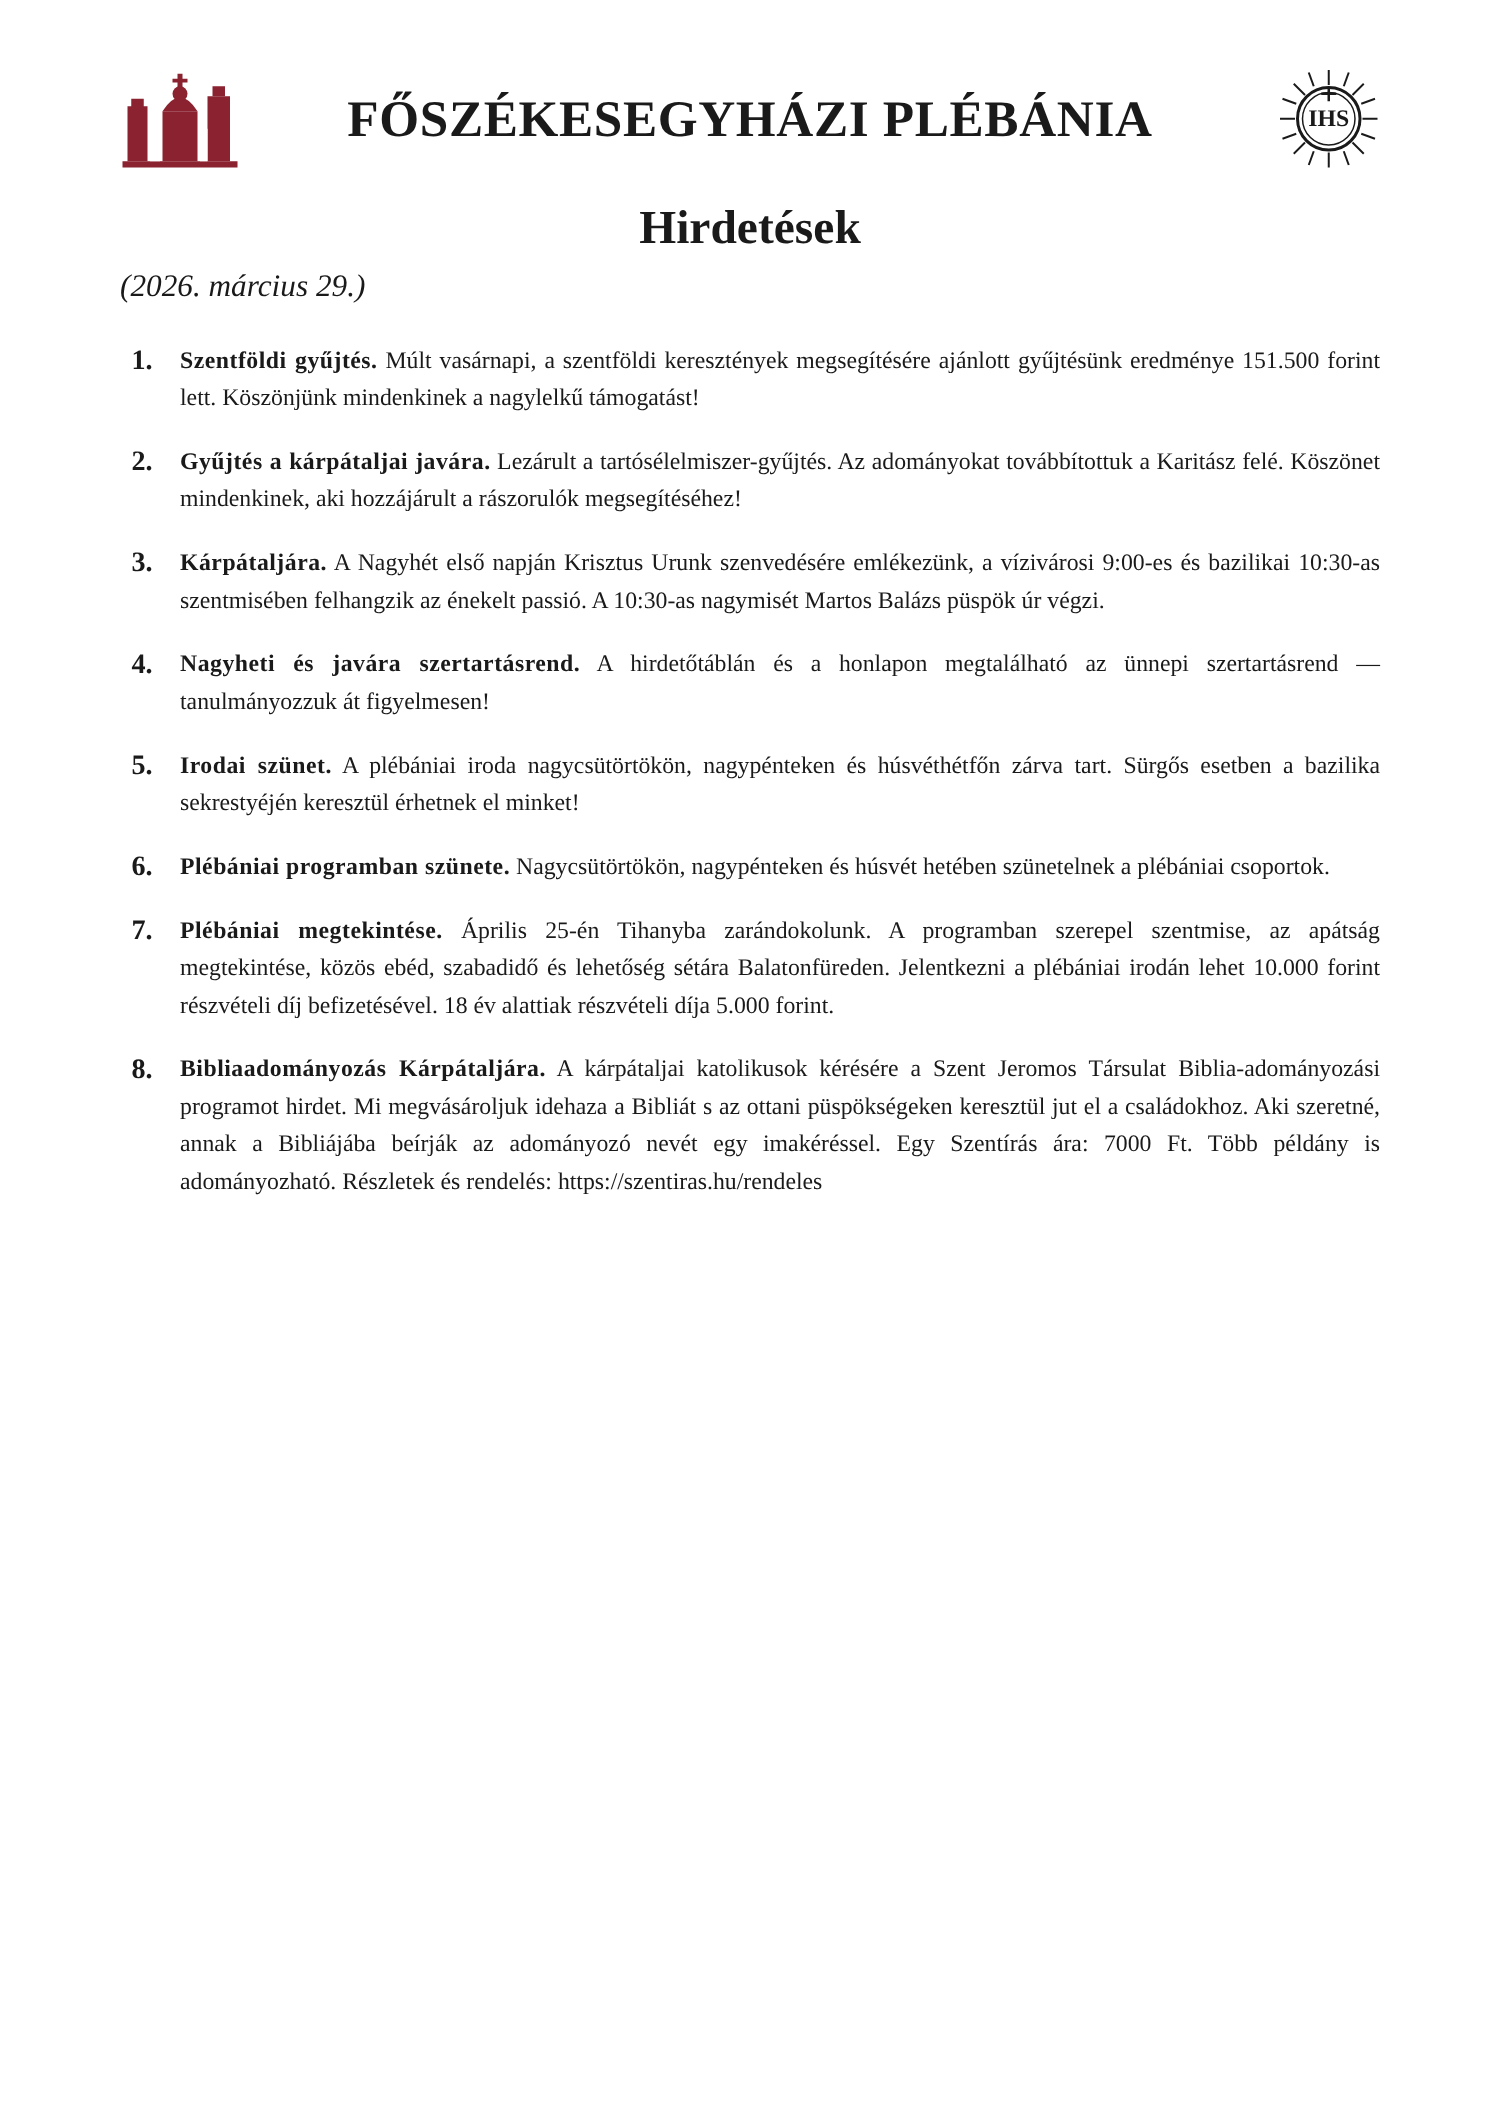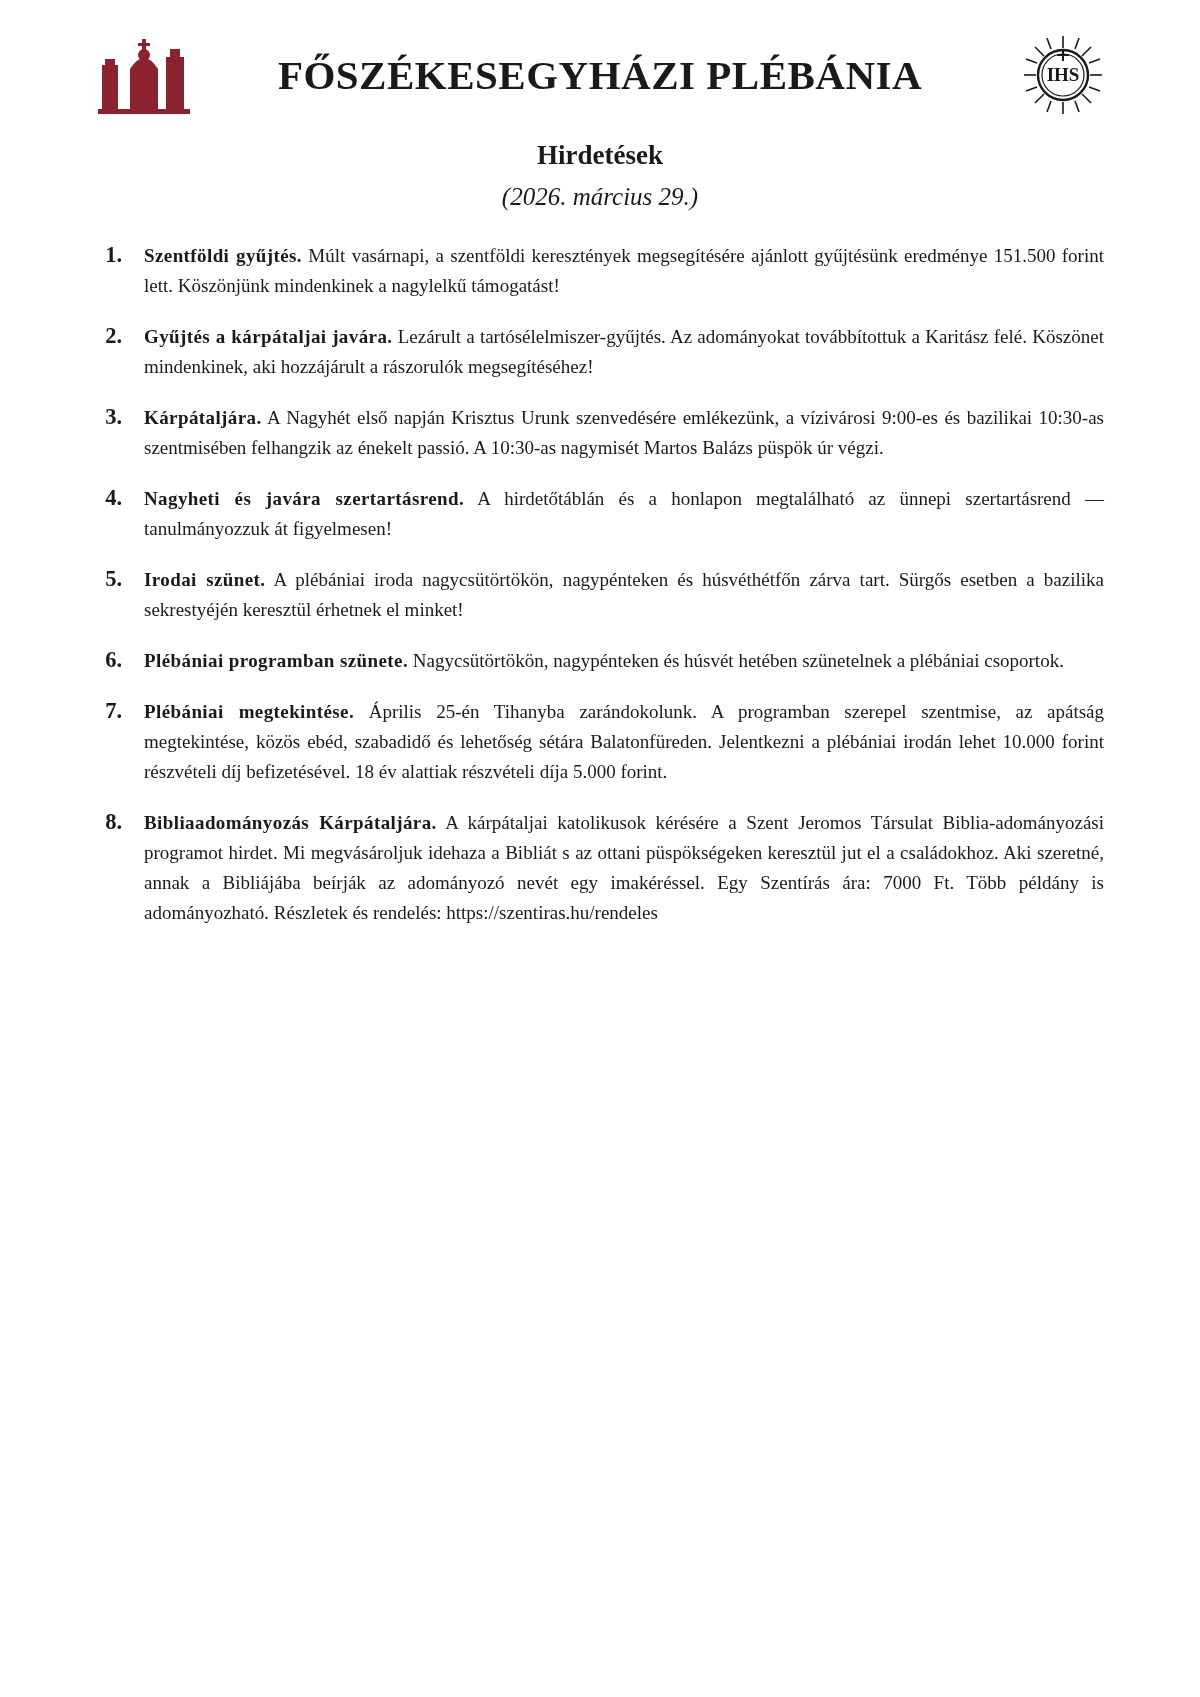--- a/index.html
+++ b/index.html
@@ -10,21 +10,21 @@
   body {
     width: 1200px;
     min-height: 1697px;
     font-family: "Liberation Serif", "DejaVu Serif", serif;
     color: #1a1a1a;
   }
   .page {
     width: 1200px;
     min-height: 1697px;
     box-sizing: border-box;
-    padding: 32px 96px 40px 96px;
+    padding: 52px 96px 40px 96px;
     position: relative;
   }
 
   
   .masthead {
     display: flex;
     align-items: center;
     justify-content: space-between;
     height: 86px;
   }
@@ -42,26 +42,25 @@
     flex: 1 1 auto;
     text-align: center;
     font-size: 41px;
     font-weight: bold;
     letter-spacing: 0.5px;
     white-space: nowrap;
   }
 
   .doc-subtitle {
     text-align: center;
-    font-size: 27px;
+    font-size: 38px;
     font-weight: bold;
     margin-top: 22px;
   }
   .doc-date {
-    text-align: center;
     font-size: 25px;
     font-style: italic;
     margin-top: 12px;
   }
 
   
   .announcements {
     margin-top: 30px;
   }
   .item {

